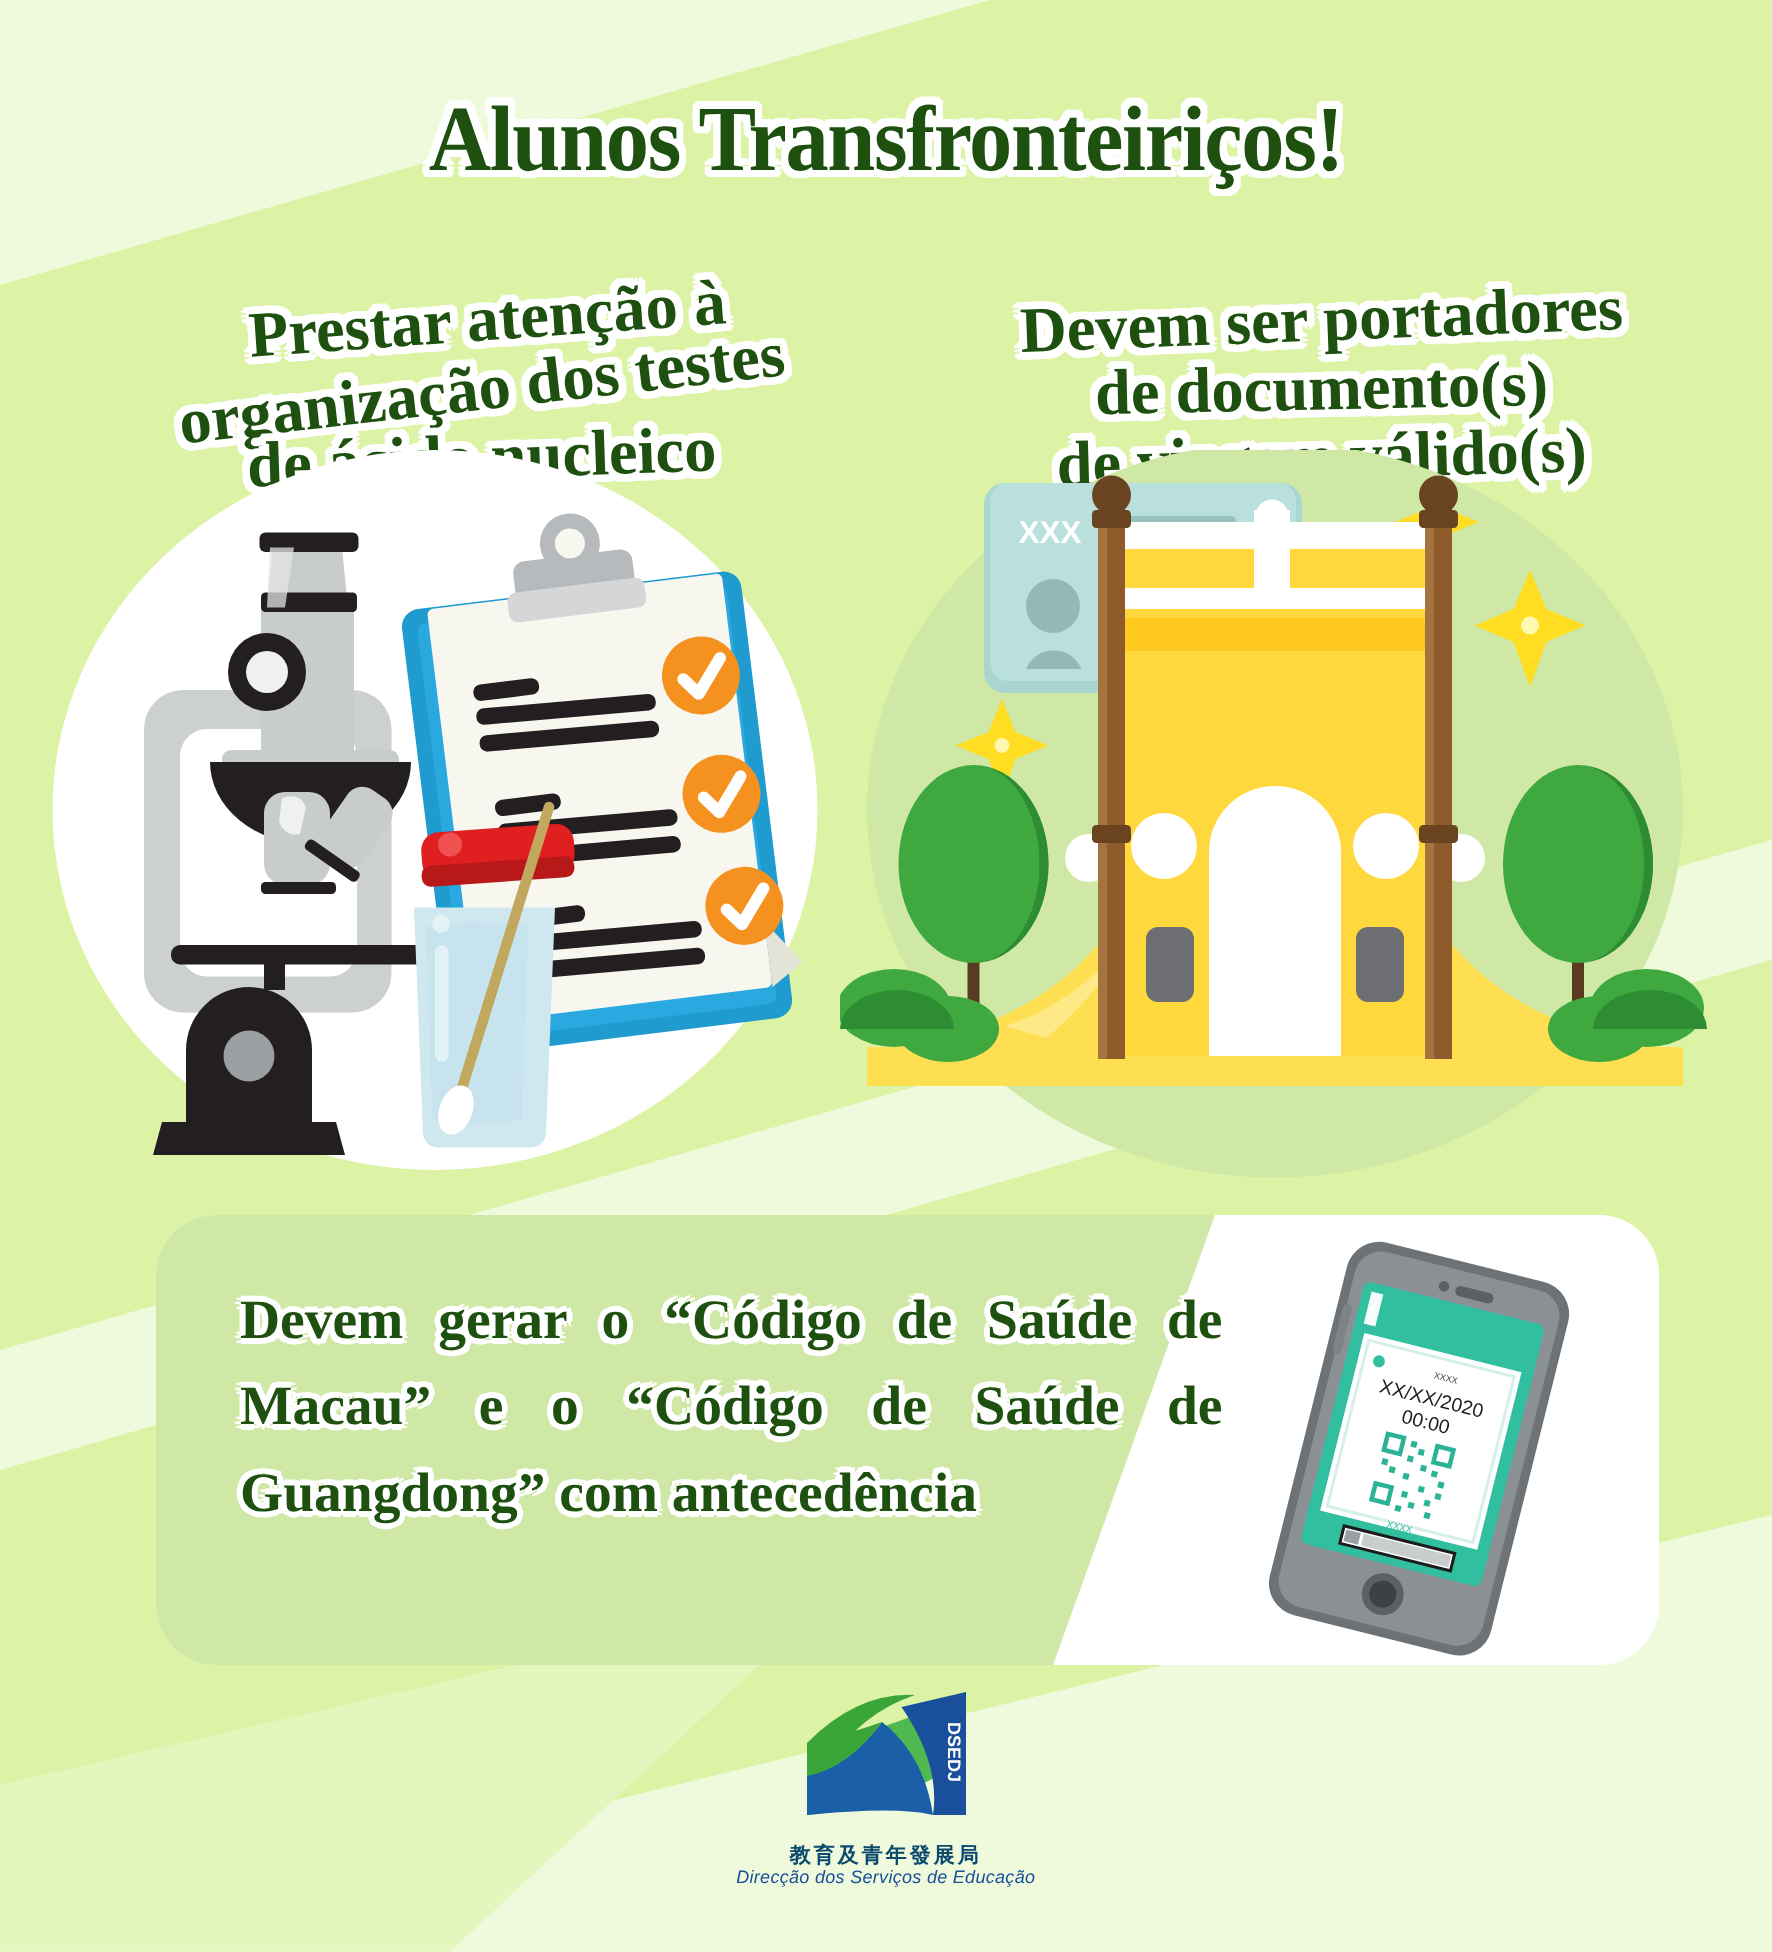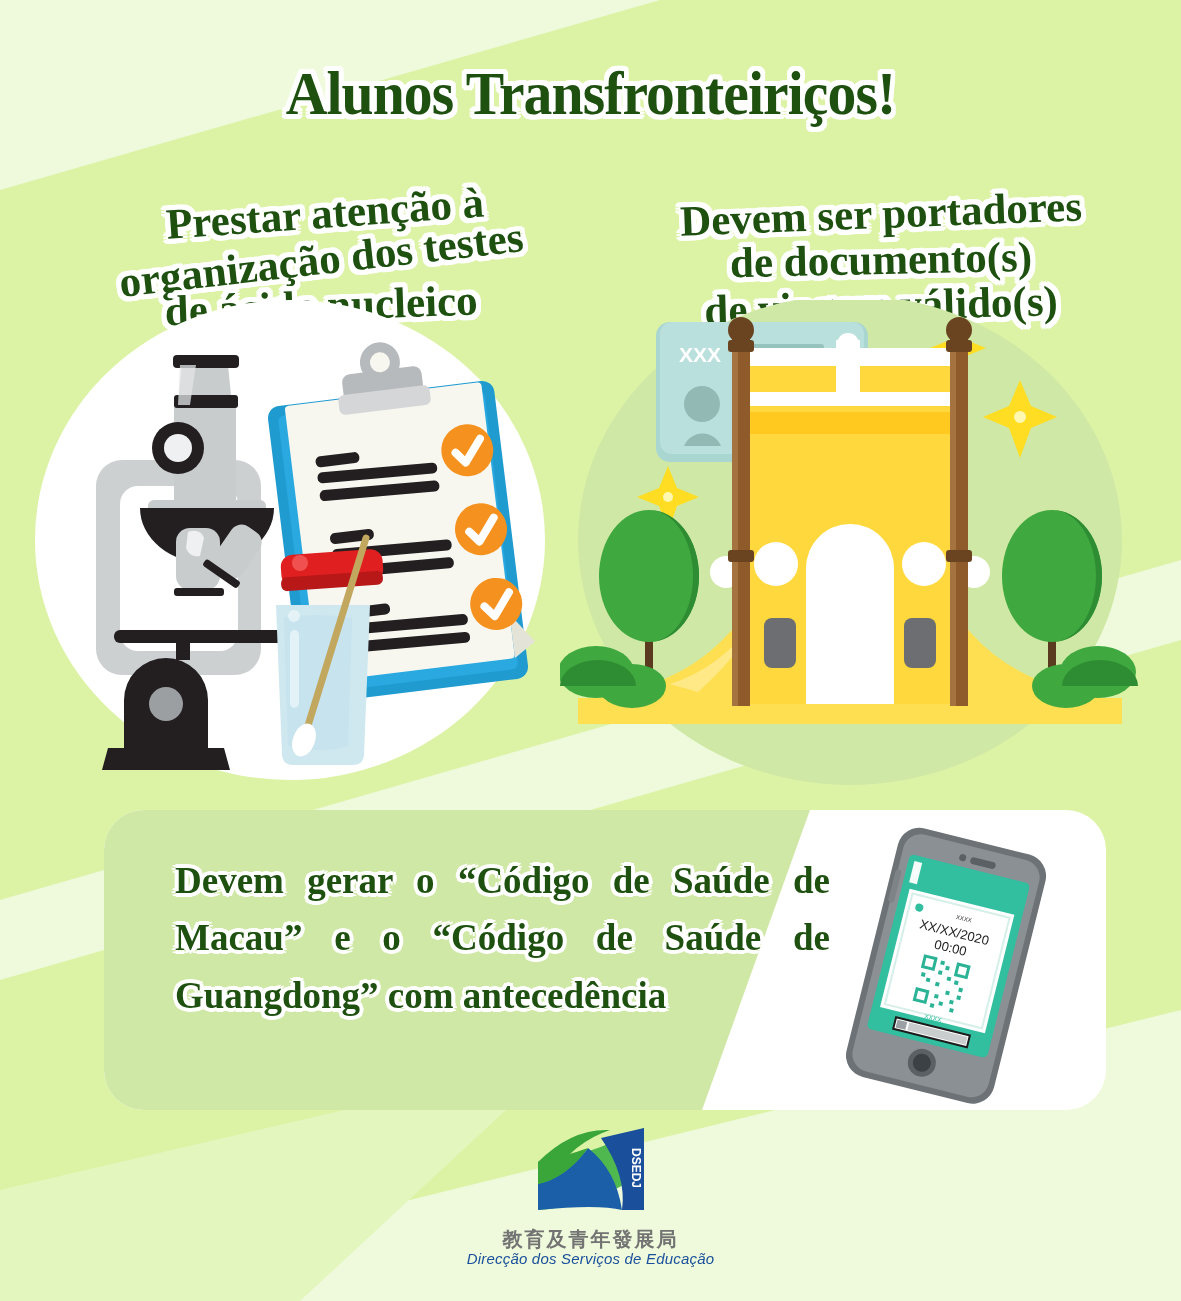--- a/index.html
+++ b/index.html
@@ -63,31 +63,30 @@
   #card svg{position:absolute;inset:0;}
   #card-text{
     position:absolute;left:56px;top:42px;width:655px;
     font-size:37px;line-height:1.55;
     text-align:justify;text-align-last:left;
     color:#1e5010;font-weight:bold;
     font-family:"Liberation Serif", serif;
     text-shadow:
       -3px -3px 0 #fff, 3px -3px 0 #fff, -3px 3px 0 #fff, 3px 3px 0 #fff,
       -4px 0 0 #fff, 4px 0 0 #fff, 0 -4px 0 #fff, 0 4px 0 #fff;
-    margin-left: 15px;
   }
   #phone{position:absolute;right:24px;top:16px;width:270px;height:280px;}
 
   
   #logo{position:absolute;left:0;top:1128px;width:1181px;text-align:center;}
   #logo svg{display:inline-block;}
   .logo-cn{font-family:"Liberation Sans",sans-serif;font-weight:bold;
-           font-size:20px;color:#737373;letter-spacing:2px;line-height:1.1;}
+           font-size:14px;color:#0c4a6e;letter-spacing:2px;line-height:1.1;}
   .logo-pt{font-family:"Liberation Sans",sans-serif;font-style:italic;
-           font-size:15px;color:#1a4f9c;line-height:1.25;letter-spacing:.2px;}
+           font-size:12px;color:#1a4f9c;line-height:1.25;letter-spacing:.2px;}
 </style>
 </head>
 <body>
 
 <div id="bg">
   <svg viewBox="0 0 1181 1301" xmlns="http://www.w3.org/2000/svg">
     <rect x="0" y="0" width="1181" height="1301" fill="#eefadb"></rect>
     <polygon points="0,190 1181,-150 1181,560 0,900" fill="#dcf3a6"></polygon>
     <polygon points="0,980 1181,640 1181,1010 0,1301" fill="#dcf3a6"></polygon>
     <polygon points="0,1190 560,1060 300,1301 0,1301" fill="#e3f6bd"></polygon>

